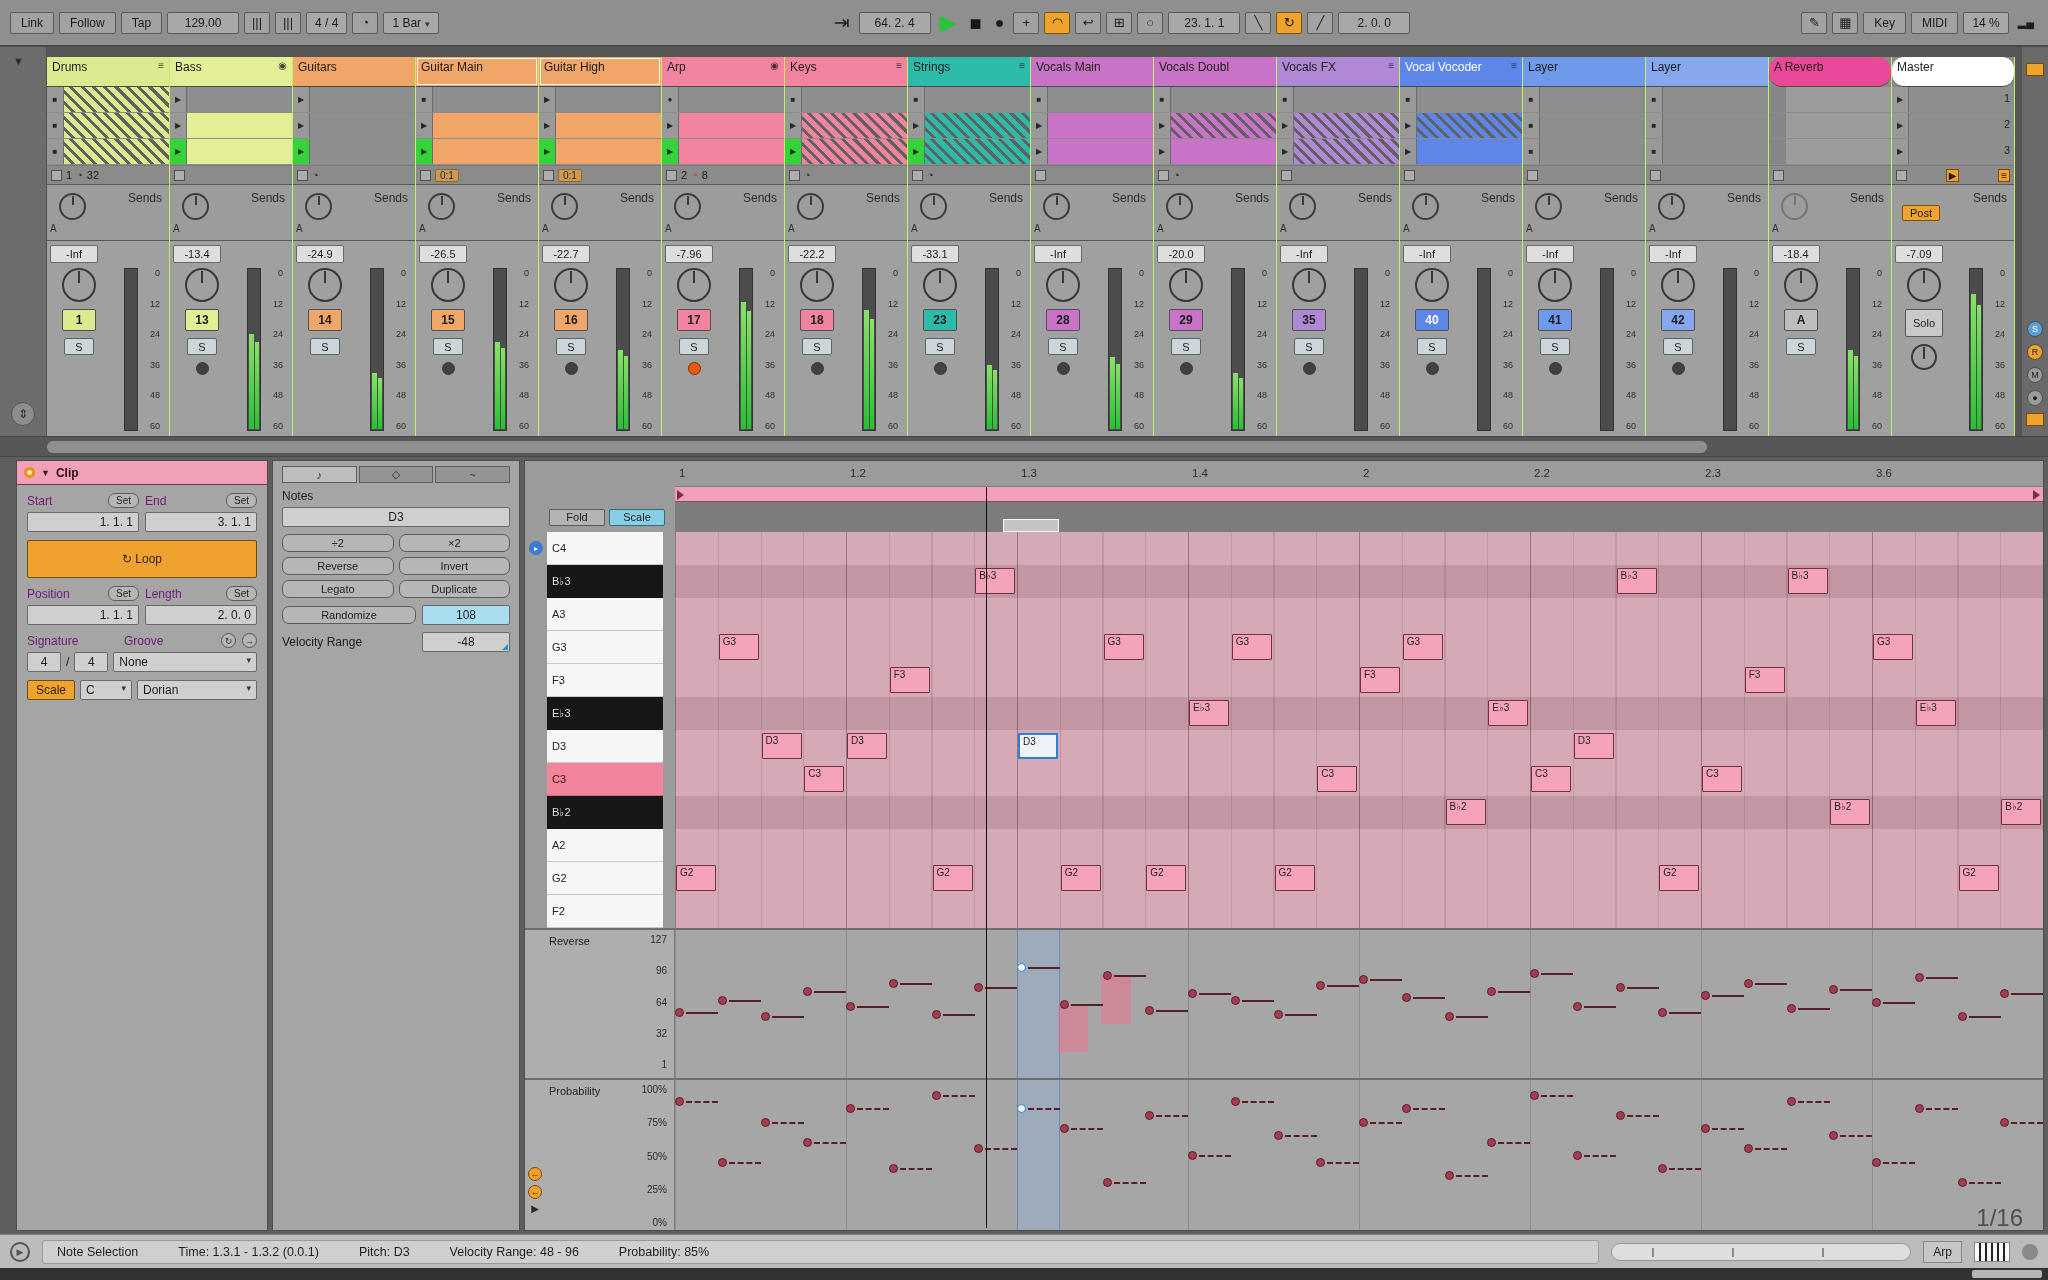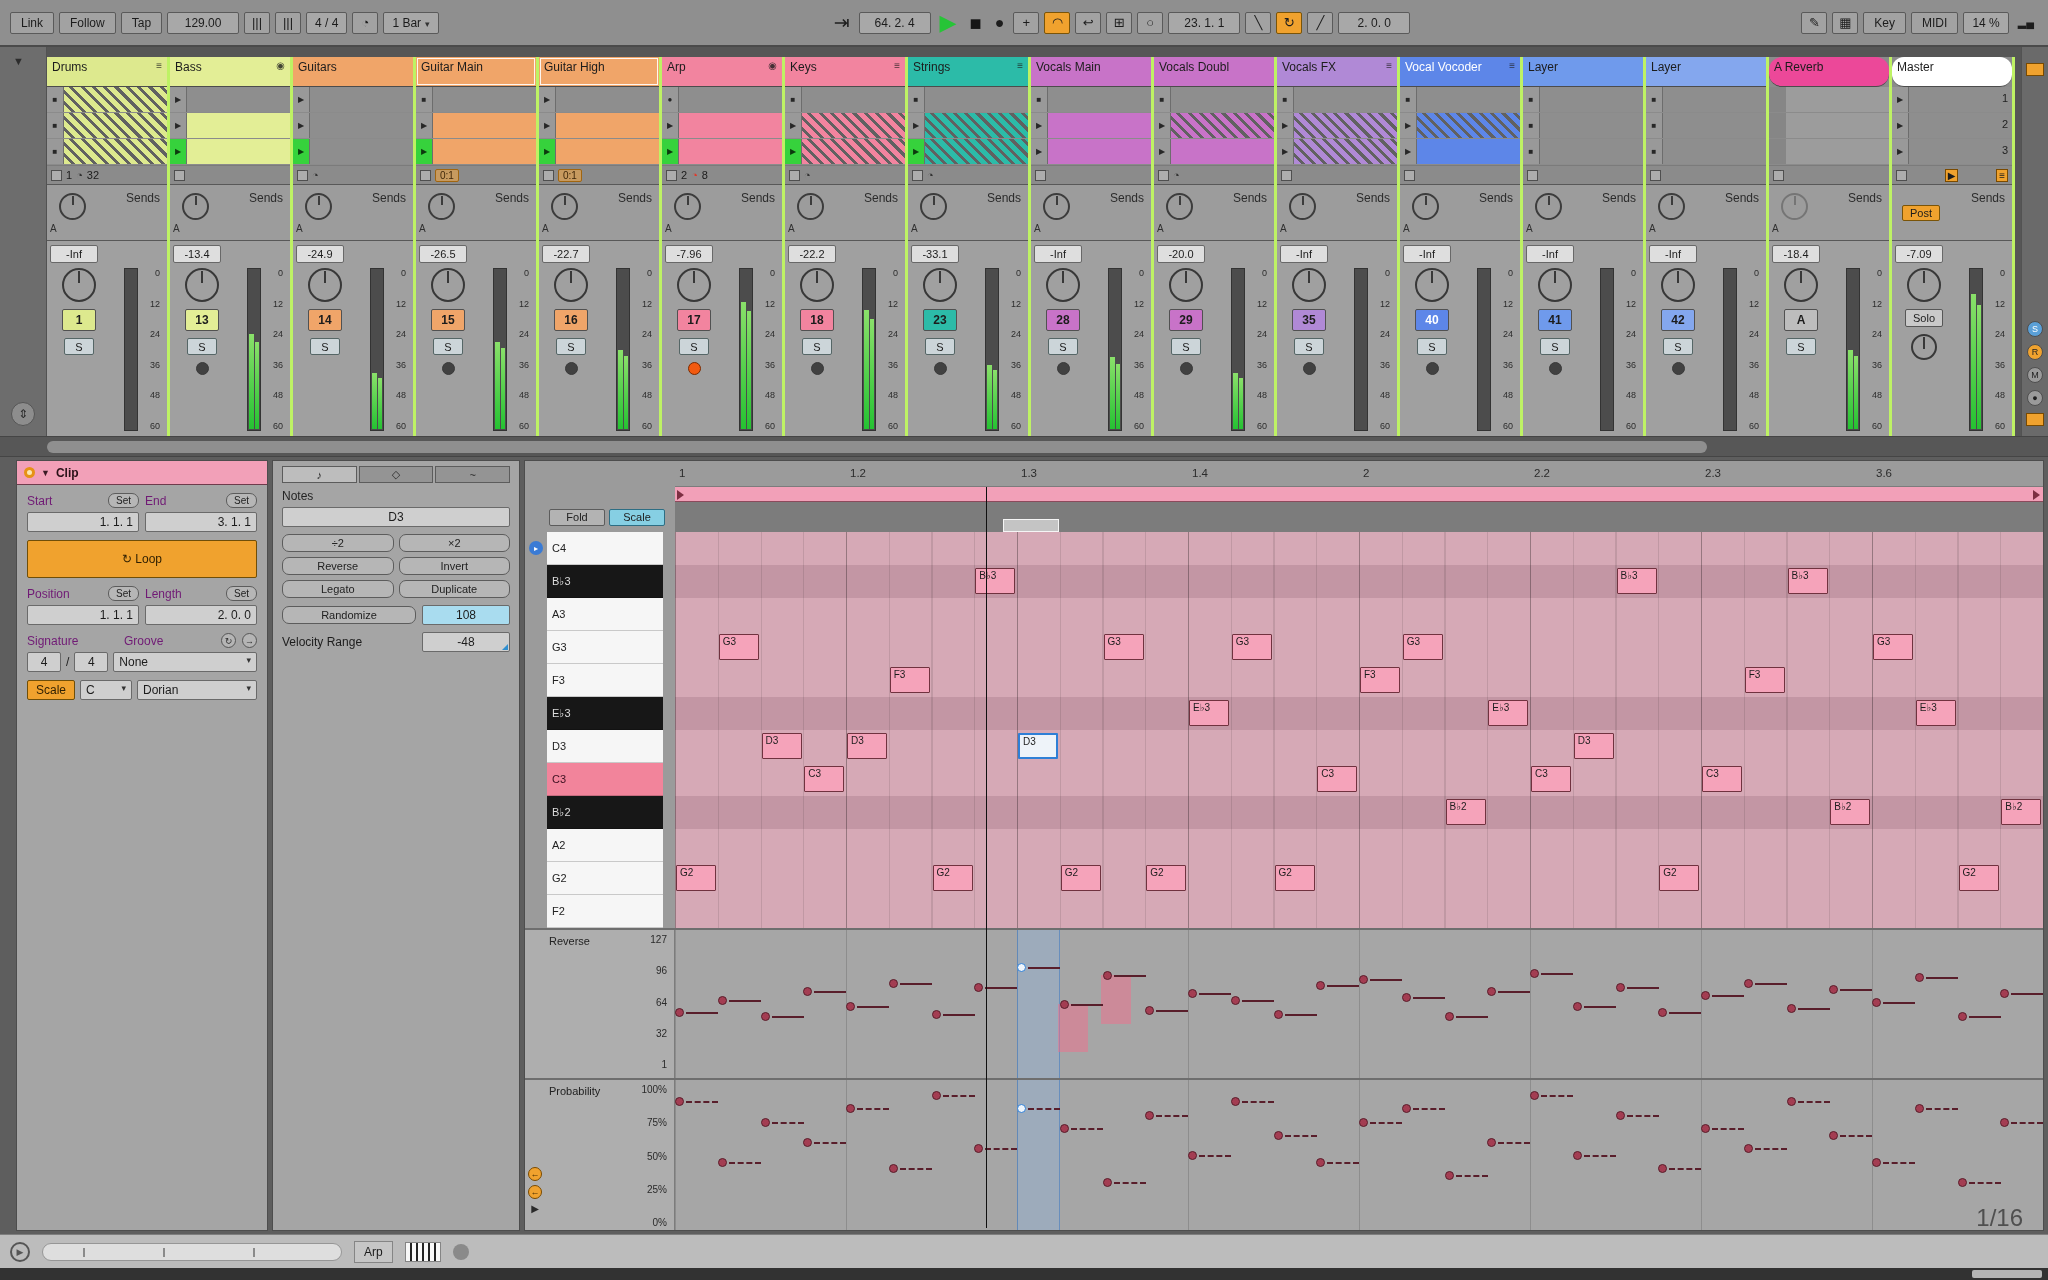--- a/index.html
+++ b/index.html
@@ -25,21 +25,21 @@
 #left-gutter{width:47px;position:relative;background:#6d6d6d;border-right:1px solid #525252}
 #left-gutter .gut-tri{position:absolute;top:8px;left:13px;font-size:11px;color:#2c2c2c}
 #left-gutter .gut-exp{position:absolute;bottom:10px;left:11px;width:24px;height:24px;border-radius:50%;background:#8d8d8d;border:1px solid #555;display:flex;align-items:center;justify-content:center;font-size:12px;color:#2c2c2c}
 #tracks{display:flex;flex:1;overflow:hidden;padding-top:10px;background:#565656}
 #right-strip{width:27px;background:#6a6a6a;border-left:1px solid #525252;display:flex;flex-direction:column;align-items:center;padding-top:16px;gap:7px}
 .rs-grid{width:18px;height:13px;background:#f0a22e;border:1px solid #7a4a00}
 .rs-badge{width:16px;height:16px;border-radius:50%;font-size:9px;display:flex;align-items:center;justify-content:center;background:#9a9a9a;border:1px solid #4e4e4e;color:#1e1e1e}
 .rs-badge.blue{background:#5aa0d8;color:#fff}
 .rs-badge.amber{background:#f0a22e}
 .rs-gap{flex:1}
-.track-col{width:123px;flex:none;border-right:3px solid #bef264;display:flex;flex-direction:column;background:#8b8b8b}
+.track-col{width:123px;flex:none;border-right:1px solid #bef264;display:flex;flex-direction:column;background:#8b8b8b}
 .track-header{height:30px;display:flex;align-items:flex-start;padding:3px 5px;border-bottom:1px solid #4c4c4c;position:relative}
 .track-header.sel::after{content:"";position:absolute;inset:1px;border:1px solid rgba(255,255,255,.9);pointer-events:none}
 .th-name{font-size:12px;overflow:hidden;white-space:nowrap;flex:1}
 .th-icon{font-size:10px;opacity:.8}
 .slot{height:25px;margin-bottom:1px;display:flex;background:#868686}
 .slot-btn{width:17px;flex:none;display:flex;align-items:center;justify-content:center;font-size:8px;color:#272727;background:#999;border-right:1px solid #6d6d6d}
 .slot-btn.playing{background:#36d23c;color:#0c3a0e}
 .slot-btn.none{background:transparent;border-right:none}
 .slot-body{flex:1;background:#8e8e8e;position:relative}
 .slot-body.blank{background:#9c9c9c}
@@ -60,21 +60,21 @@
 .post-box{position:absolute;left:10px;top:20px;background:#f0a22e;border:1px solid #7a5408;font-size:11px;padding:1px 7px;border-radius:2px}
 .strip{flex:1;background:#a0a0a0;position:relative;padding:4px 3px}
 .db-box{display:inline-block;min-width:48px;background:#dedede;border:1px solid #686868;font-size:11px;text-align:center;padding:2px;border-radius:2px}
 .mix-body{position:absolute;top:27px;left:3px;right:2px;bottom:5px;display:flex}
 .mix-left{width:58px;display:flex;flex-direction:column;align-items:center;gap:7px}
 .knob{width:34px;height:34px;border-radius:50%;border:2px solid #383838;position:relative;flex:none}
 .knob.xfade{width:26px;height:26px}
 .kline{position:absolute;left:50%;top:1px;width:2px;height:12px;background:#383838;margin-left:-1px}
 .num-box{width:34px;height:22px;display:flex;align-items:center;justify-content:center;font-size:12px;font-weight:bold;border:1px solid #515151;border-radius:2px}
 .s-btn{width:30px;height:17px;display:flex;align-items:center;justify-content:center;background:#ccd5d9;border:1px solid #566;font-size:11px;border-radius:2px}
-.solo-box{padding:1px 7px;height:18px;display:flex;align-items:center;background:#c9c9c9;border:1px solid #565656;font-size:11px;border-radius:2px}
+.solo-box{padding:1px 7px;height:28px;display:flex;align-items:center;background:#c9c9c9;border:1px solid #565656;font-size:11px;border-radius:2px}
 .arm{width:13px;height:13px;border-radius:50%;border:1px solid #3a3a3a;background:#414141}
 .arm.on{background:#f25a10;border-color:#7a2a00}
 .meter{width:14px;margin-left:16px;background:#4c4c4c;border:1px solid #333;display:flex;align-items:flex-end;gap:1px;padding:1px;flex:none}
 .mfill{flex:1;background:linear-gradient(to top,#25c232,#8ae06a)}
 .mscale{width:20px;margin-left:4px;display:flex;flex-direction:column;justify-content:space-between;font-size:9px;color:#2c2c2c;text-align:right;padding-right:2px}
 
 
 #hscroll{position:absolute;top:436px;left:0;width:2048px;height:21px;background:#575757;border-top:1px solid #454545;border-bottom:1px solid #454545}
 .hscroll-handle{position:absolute;left:47px;top:4px;height:12px;width:1660px;background:#8f8f8f;border-radius:6px}
 
@@ -1517,20 +1517,27 @@
             </div>
             <div class="grid-size">1/16</div>
           </div>
       </div>
       <div id="playhead"></div>
     </div>
   </div>
 
   <div id="status-bar">
     <div class="sb-play">▶</div>
+    <div id="sb-field">
+      <span>Note Selection</span>
+      <span>Time: 1.3.1 - 1.3.2 (0.0.1)</span>
+      <span>Pitch: D3</span>
+      <span>Velocity Range: 48 - 96</span>
+      <span>Probability: 85%</span>
+    </div>
     <div class="sb-overview">
         <i style="left:40px"></i>
         <i style="left:120px"></i>
         <i style="left:210px"></i>
       </div>
     <div class="sb-arp">Arp</div>
     <div class="sb-piano"></div>
     <div class="sb-bell"></div>
   </div>
   <div id="bottom-strip">

